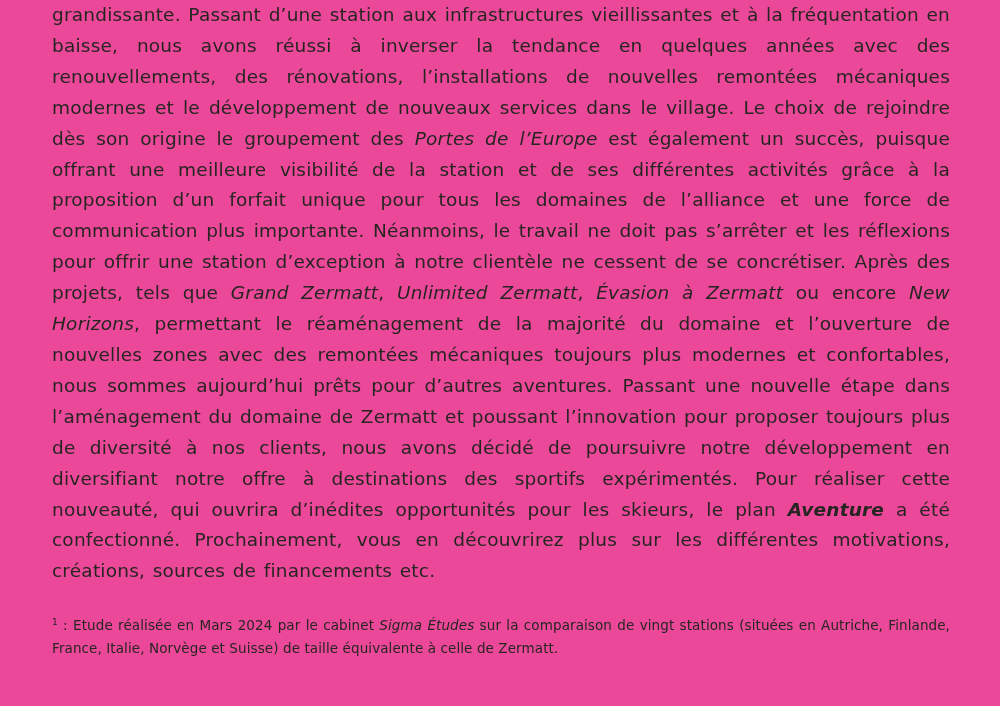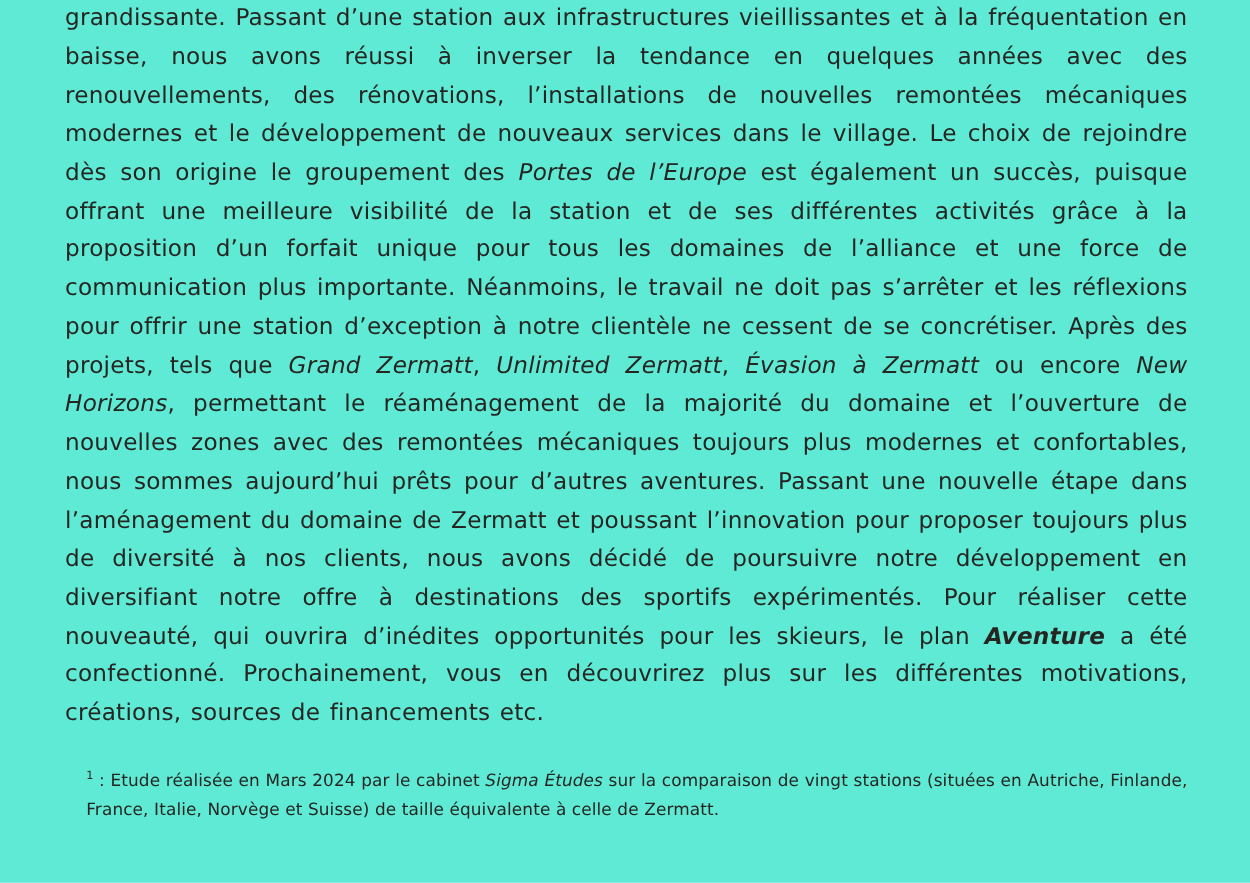--- a/index.html
+++ b/index.html
@@ -3,21 +3,21 @@
 <meta charset="utf-8">
 <style>
   html, body {
     margin: 0;
     padding: 0;
   }
   .page {
     position: relative;
     width: 1000px;
     height: 706px;
-    background: #5eead4;
+    background: #ec4899;
     font-family: "DejaVu Sans", "Liberation Sans", sans-serif;
     color: #262522;
     overflow: hidden;
     box-sizing: border-box;
   }
   .body-text {
     position: absolute;
     top: 0px;
     left: 52px;
     right: 50px;
@@ -34,21 +34,21 @@
     top: 614px;
     left: 52px;
     right: 50px;
     font-size: 13.5px;
     line-height: 23px;
     text-align: justify;
     text-align-last: left;
     letter-spacing: 0.1px;
   }
   .footnote {
-    margin: 0 0 1px 17px;
+    margin: 0 0 1px 0;
   }
   .footnote sup {
     font-size: 9px;
     line-height: 0;
     vertical-align: super;
   }
   .seg-normal { font-style: normal; font-weight: 400; }
   .seg-italic { font-style: italic; font-weight: 400; }
   .seg-bold-italic { font-style: italic; font-weight: 700; }
 </style>

